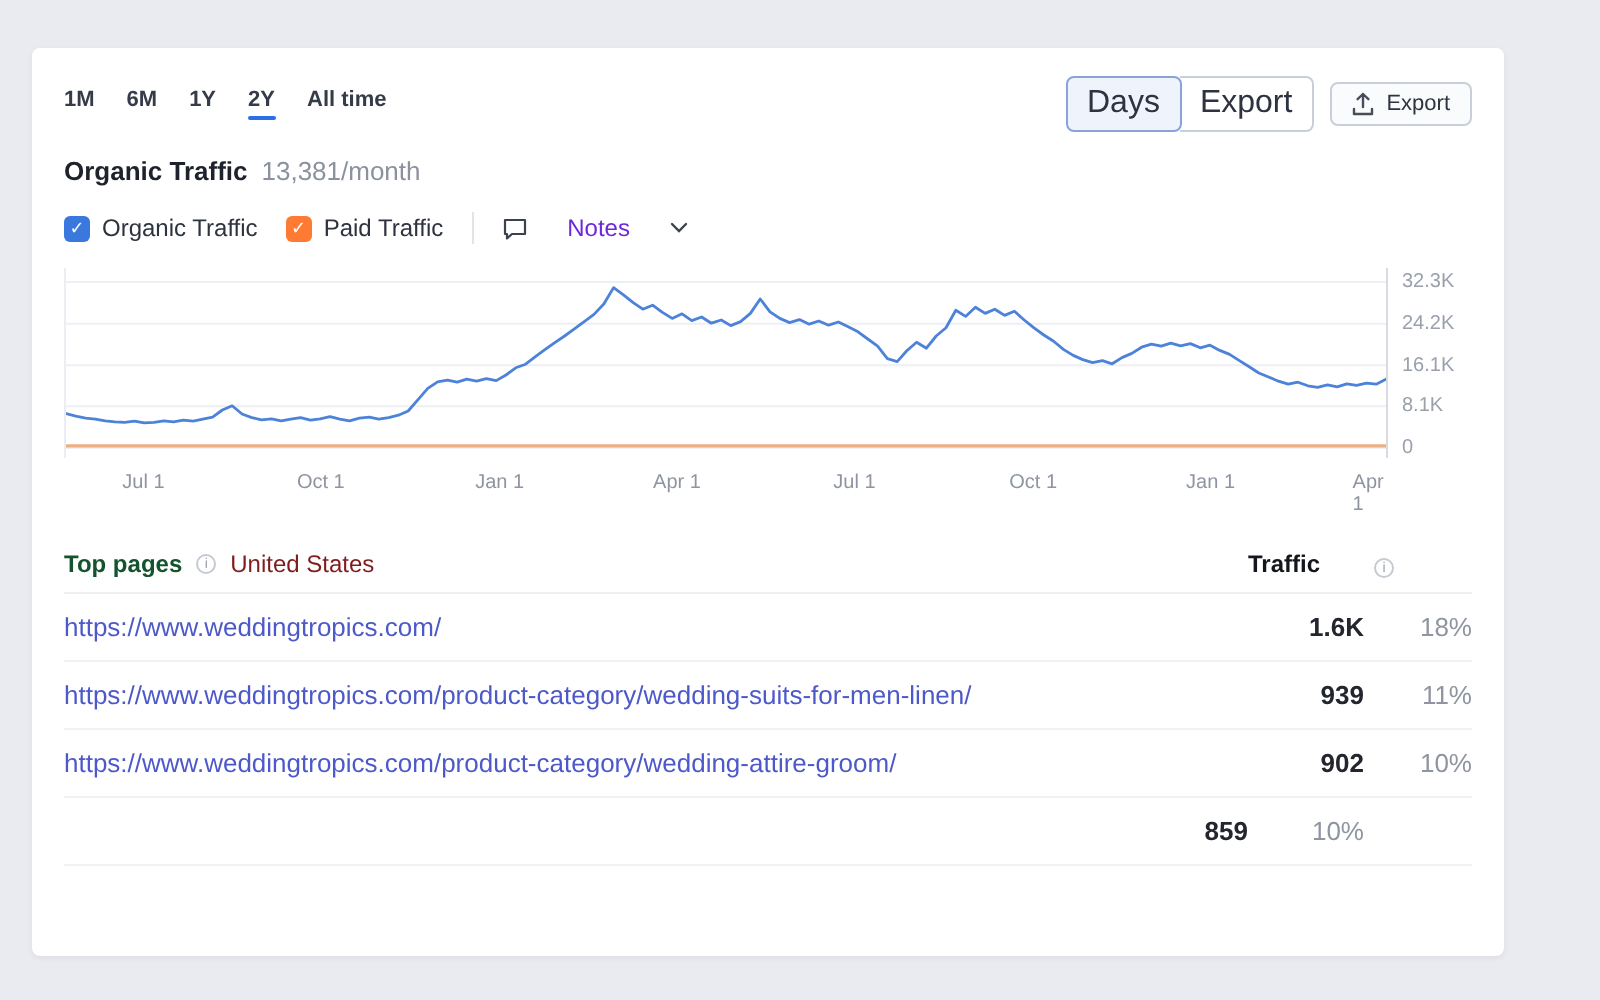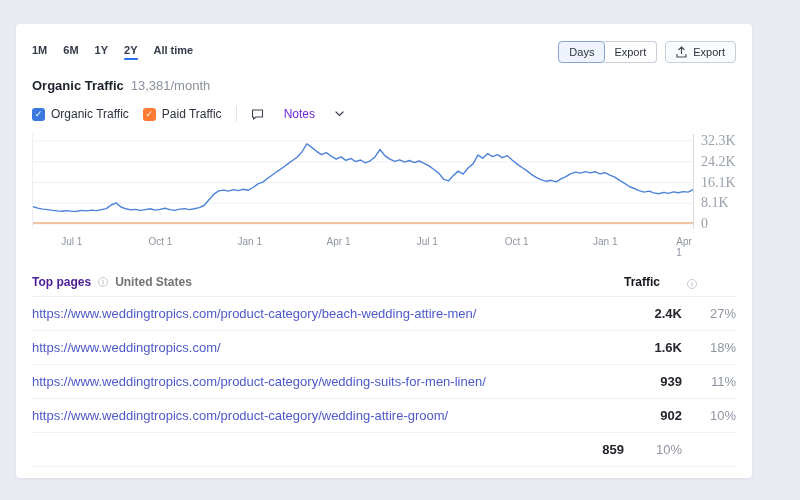--- a/index.html
+++ b/index.html
@@ -9,21 +9,21 @@
   .card { position:absolute; left:16px; top:24px; width:736px; height:454px; background:#ffffff;
           border-radius:4px; box-shadow:0 1px 3px rgba(20,25,40,.06); padding:16px 16px 0 16px; }
 
   
   .toprow { display:flex; justify-content:space-between; align-items:center; height:24px; }
   .ranges { display:flex; gap:16px; align-items:flex-start; }
   .range { font-size:11px; font-weight:700; color:#353b49; cursor:pointer; position:relative; padding-bottom:4px; }
   .range.active::after { content:""; position:absolute; left:0; right:0; bottom:0; height:2px; background:#2a6fe8; border-radius:2px; }
   .right-controls { display:flex; gap:8px; align-items:center; }
   .segmented { display:flex; }
-  .seg { font-size:11px; color:#2e3340; background:#ffffff; border:1px solid #c9cedb; padding:4px 10px; cursor:pointer; }
+  .seg { font-size:16px; color:#2e3340; background:#ffffff; border:1px solid #c9cedb; padding:4px 10px; cursor:pointer; }
   .seg:first-child { border-radius:4px 0 0 4px; }
   .seg:last-child { border-radius:0 4px 4px 0; border-left:none; }
   .seg.sel { background:#eef3fc; border:1px solid #89a3d8; border-radius:4px; margin-right:-1px; position:relative; z-index:1; }
   .export { display:flex; align-items:center; gap:6px; font-size:11px; color:#2e3340; background:#fafbfc;
             border:1px solid #c9cedb; border-radius:4px; padding:4px 10px; cursor:pointer; font-family:inherit; }
 
   
   .titlerow { margin-top:14px; display:flex; align-items:baseline; gap:7px; }
   .metric-title { font-size:13px; font-weight:700; color:#1e222c; }
   .metric-value { font-size:13px; color:#8b919d; }
@@ -35,31 +35,31 @@
   .box.blue { background:#3a78dd; }
   .box.orange { background:#ff7a33; }
   .vdiv { width:1px; height:16px; background:#e2e4ea; }
   .notes { display:flex; align-items:center; gap:20px; font-size:12px; color:#6d28d9; cursor:pointer; }
 
   
   .chartwrap { margin-top:12px; display:flex; }
   .plot { position:relative; flex:1; height:95px; border-left:1px solid #ebedf2; border-right:1px solid #d8dbe2; }
   .plot svg { display:block; width:100%; height:95px; }
   .ylabels { position:relative; width:42px; height:95px; }
-  .ylabel { position:absolute; left:7px; transform:translateY(-50%); font-size:14px; color:#9aa1ad;font-family:Liberation Serif, serif; }
+  .ylabel { position:absolute; left:7px; transform:translateY(-50%); font-size:10px; color:#9aa1ad; }
   .xlabels { position:relative; height:22px; margin-right:42px; }
   .xlabel { position:absolute; top:7px; transform:translateX(-50%); font-size:10px; color:#8e95a1; }
 
   
   .tablewrap { margin-top:16px; }
   .trow { display:grid; grid-template-columns:1fr 58px 54px; align-items:center; }
   .thead { height:30px; border-bottom:1px solid #eef0f3; }
   .thead-left { display:flex; align-items:center; gap:7px; }
-  .tp-title { font-size:12px; font-weight:700; color:#4c1d95; }
-  .tp-sub { font-size:12px; color:#737373;font-weight:bold; }
+  .tp-title { font-size:12px; font-weight:700; color:#14532d; }
+  .tp-sub { font-size:12px; color:#7f1d1d; }
   .traffic-head { font-size:12px; font-weight:700; color:#15171d; text-align:left; }
   .info { display:inline-block; width:10px; height:10px; border:1px solid #c6cad2; border-radius:50%;
           color:#9aa0ab; font-size:7px; line-height:9px; text-align:center; font-style:normal; }
   .pcell-head { padding-left:5px; }
   .row { height:34px; border-bottom:1px solid #f0f1f5; }
   .url { font-size:13px; color:#4d59c9; text-decoration:none; white-space:nowrap; overflow:hidden; text-overflow:ellipsis; cursor:pointer; }
   .tval { font-size:13px; color:#23262e; font-weight:700; text-align:right; }
   .tpct { font-size:13px; color:#8f95a0; text-align:right; }
 </style>
 </head>
@@ -154,25 +154,20 @@
           <span class="info">i</span>
           <span class="tp-sub">United States</span>
         </div>
         <div class="traffic-head">Traffic</div>
         <div class="pcell-head">
           <span class="info">i</span>
         </div>
       </div>
       <div id="table-rows">
           <div class="trow row">
-            <a class="url">https://www.weddingtropics.com/product-category/beach-wedding-attire-men/</a>
-            <div class="tval">2.4K</div>
-            <div class="tpct">27%</div>
-          </div>
-          <div class="trow row">
             <a class="url">https://www.weddingtropics.com/</a>
             <div class="tval">1.6K</div>
             <div class="tpct">18%</div>
           </div>
           <div class="trow row">
             <a class="url">https://www.weddingtropics.com/product-category/wedding-suits-for-men-linen/</a>
             <div class="tval">939</div>
             <div class="tpct">11%</div>
           </div>
           <div class="trow row">

